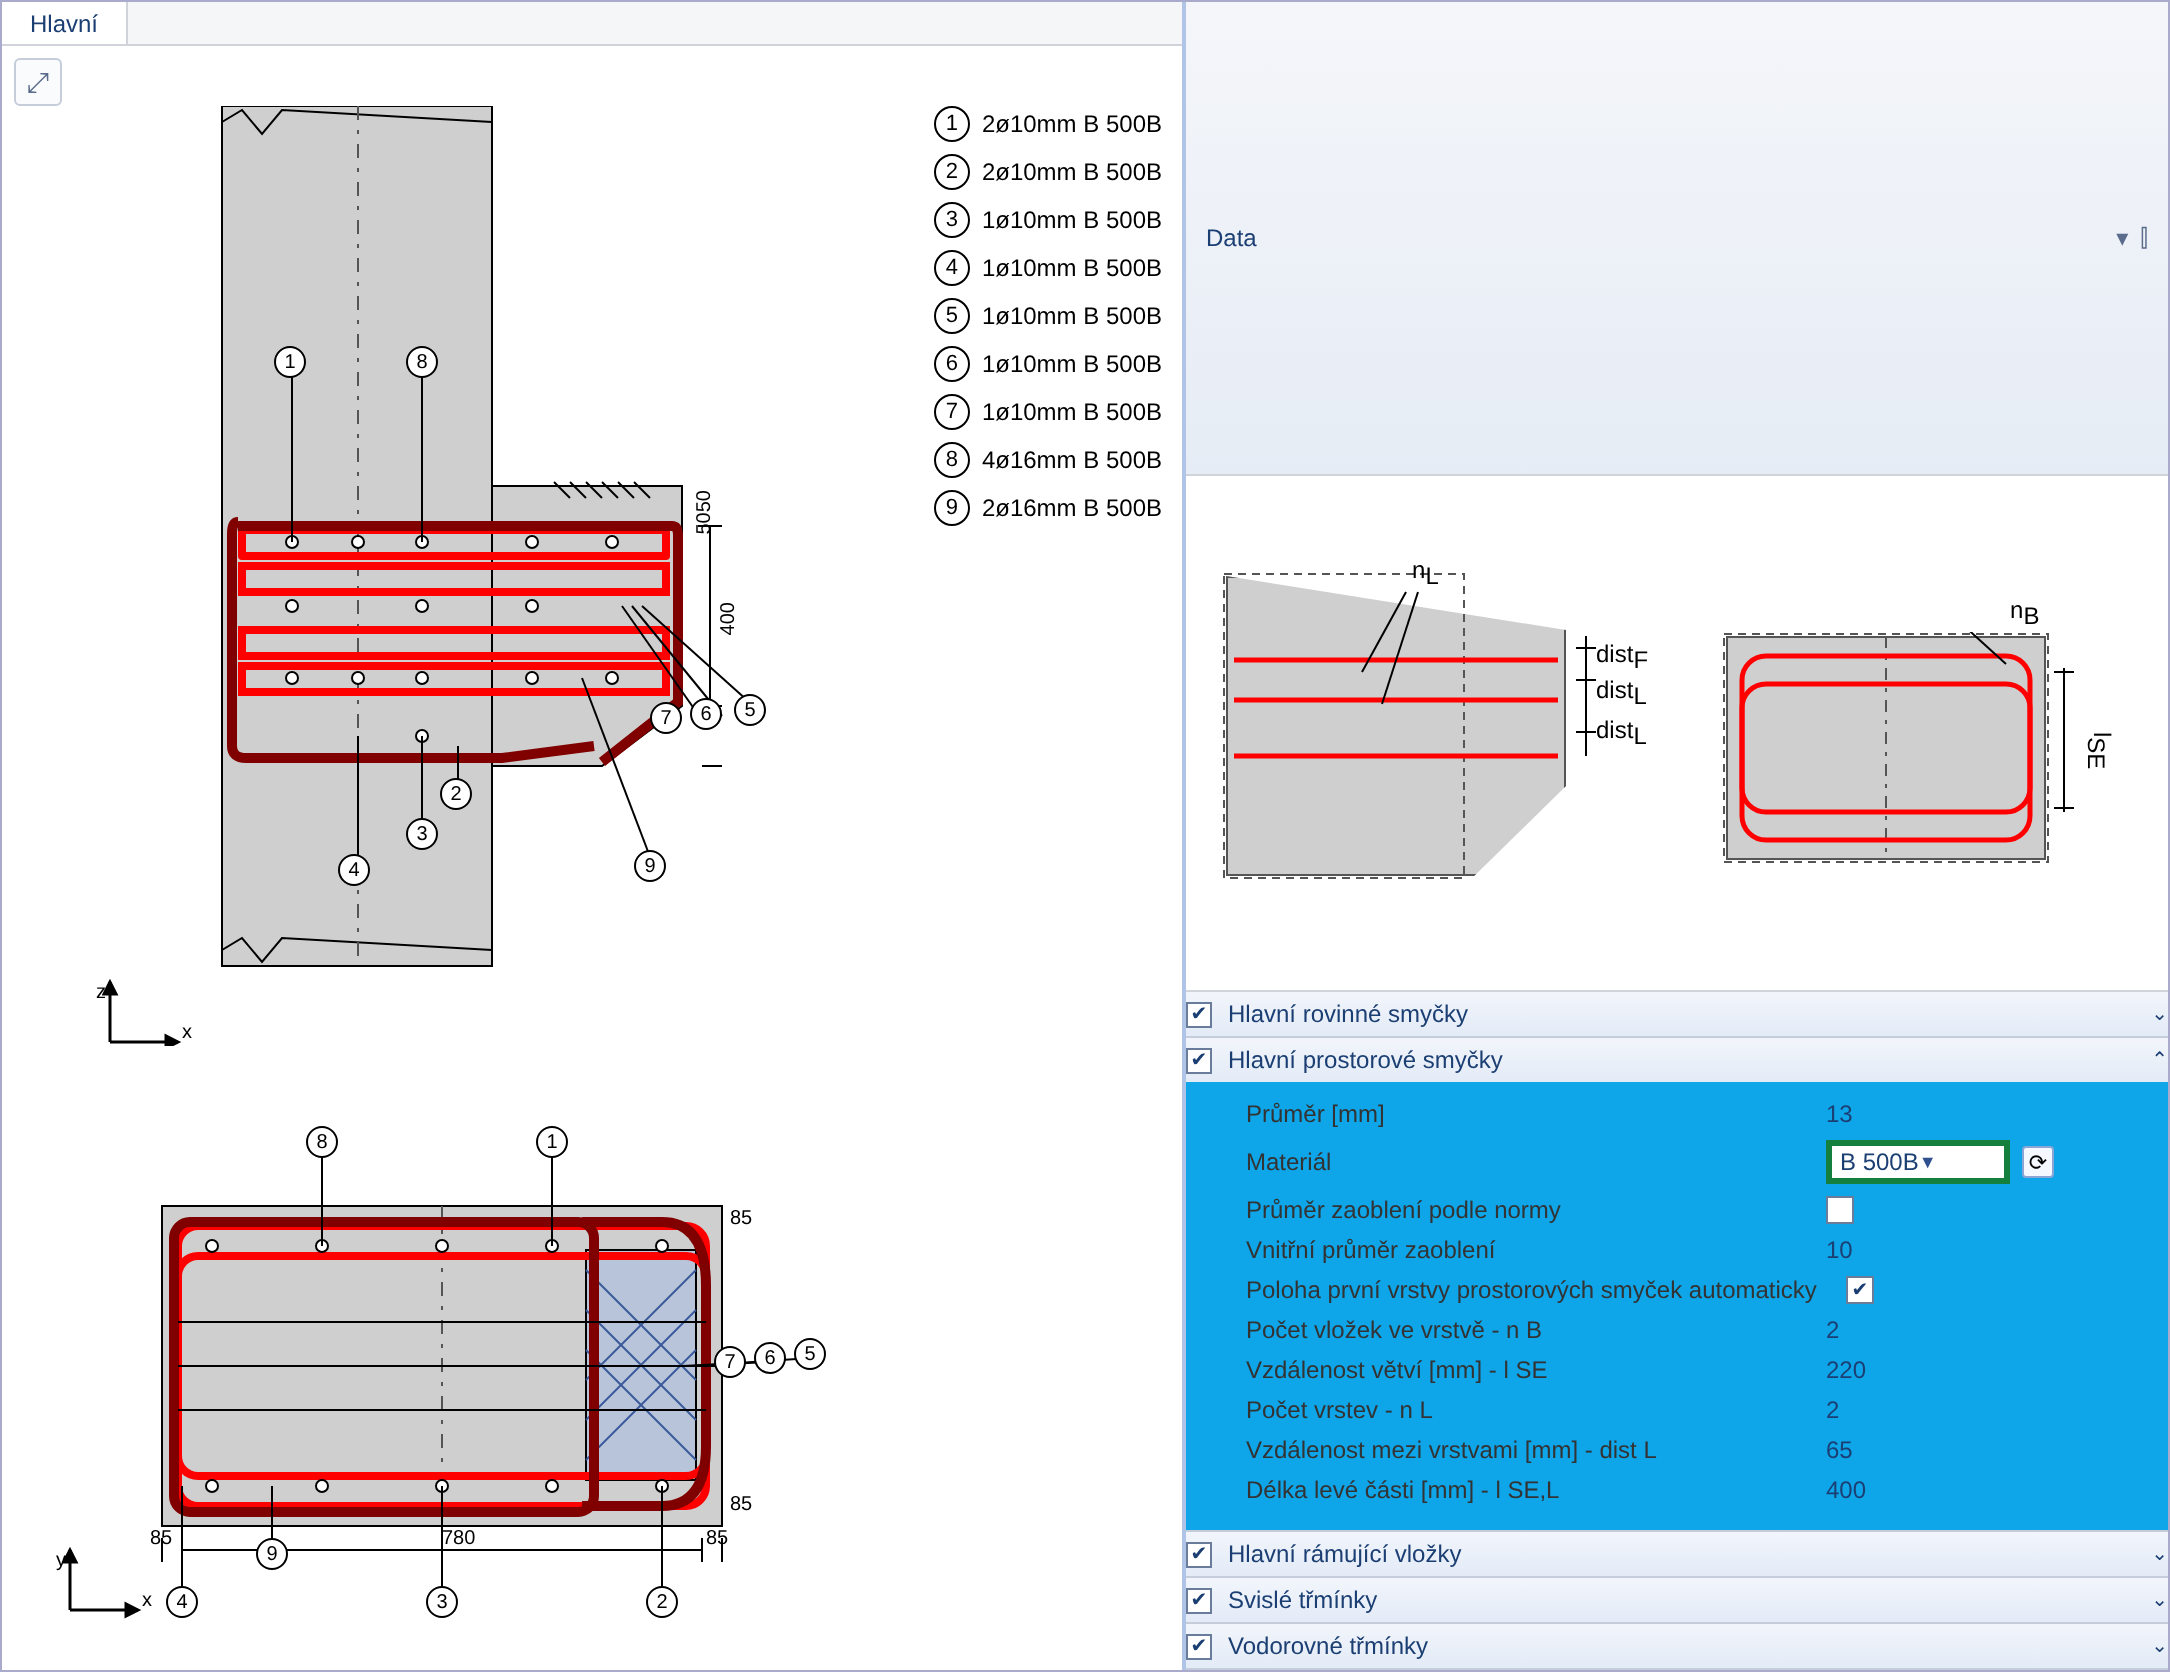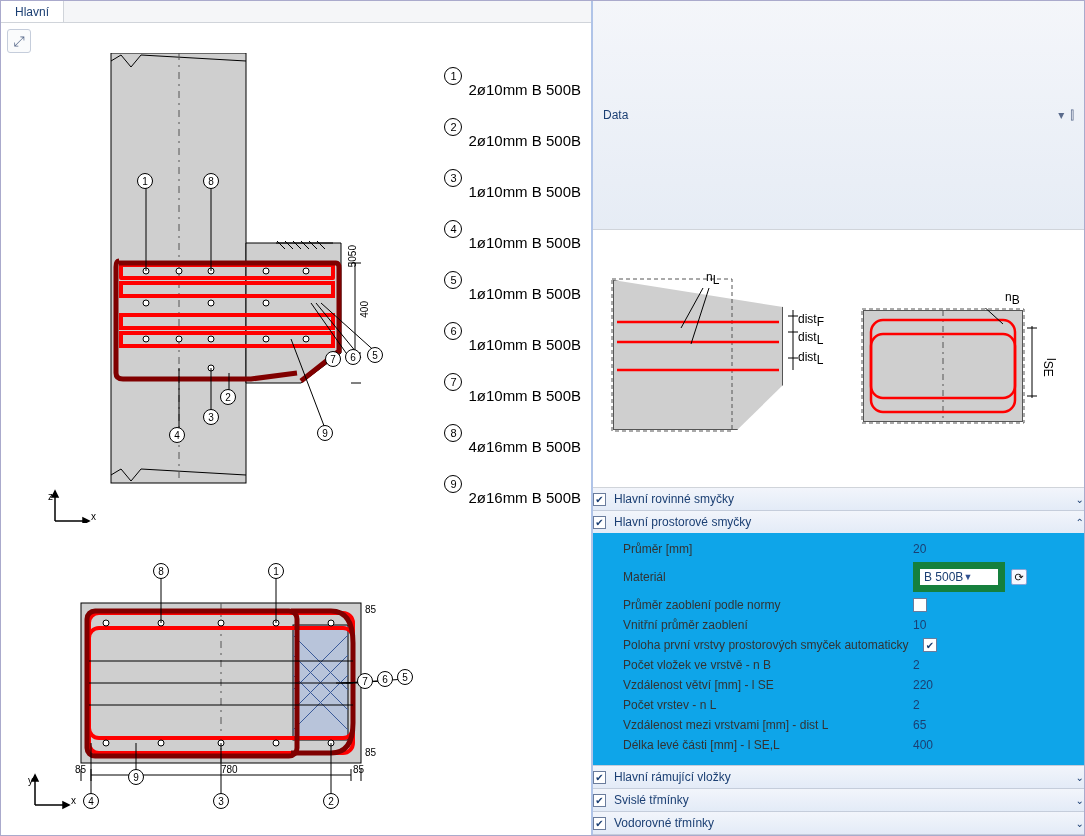--- a/index.html
+++ b/index.html
@@ -13,21 +13,21 @@
   .panel-title { flex: 1; padding: 14px 10px; color: #1b3f73; background: linear-gradient(#f4f6fa,#e6ecf5); display:flex; align-items:center; border-bottom: 1px solid #d0d4da;}
   .panel-title-right { justify-content: space-between; }
   .pin-group { display:flex; gap:6px; color:#5a6b8c;}
   .left-content { flex: 1; padding: 6px; position: relative; background:#fff;}
   .expand-btn { width: 24px; height: 24px; border: 1px solid #c5cddb; border-radius: 3px; display:flex; align-items:center; justify-content:center; background:#fafbfc; cursor:pointer;}
   .expand-icon::before { content:"⤢"; color:#5a6b8c; font-size:14px;}
   
   .legend { position:absolute; top:30px; right:10px; display:flex; flex-direction:column; gap:6px;}
   .legend-row { display:flex; align-items:center; gap:6px;}
   .circ { width:18px; height:18px; border:1.5px solid #000; border-radius:50%; display:flex; align-items:center; justify-content:center; font-size:11px; background:#fff;}
-  .legend-lbl { font-size:15px;margin-top:28px; }
+  .legend-lbl { font-size:12px; }
   
   .fig1 { position:absolute; top:30px; left:50px; width:380px; height:470px;}
   .fig2 { position:absolute; top:530px; left:30px; width:400px; height:260px;}
   .mini-callout { position:absolute; display:flex; align-items:center; gap:2px;}
   .mini-callout .circ { width:16px; height:16px; font-size:10px;}
   .dim-lbl { position:absolute; font-size:10px;}
   
   .right-content { display:flex; flex-direction:column; flex:1; }
   .diagram-top { height:258px; background:#fff; padding:10px; position:relative; border-bottom:1px solid #d0d4da;}
   .collapsible { border-bottom:1px solid #c5cddb; }
@@ -35,21 +35,21 @@
   .coll-header .left { display:flex; align-items:center; gap:8px;}
   .chk { width:13px; height:13px; border:1px solid #6a7c9c; background:#fff; display:inline-flex; align-items:center; justify-content:center; font-size:10px; color:#1b3f73;}
   .chk.on::before { content:"✔"; }
   .chev { font-size:10px; color:#1b3f73; }
   .coll-body { padding:6px 8px 10px 30px; background:#0ea5e9;}
   .prop-row { display:flex; align-items:center; padding:3px 0; }
   .prop-label { flex: 0 0 290px; color:#333; }
   .prop-val { color:#1b3f73; min-width:100px; }
   .prop-val.input { color:#1b3f73; }
   .combo { display:flex; align-items:center; gap:6px;}
-  .combo-box { border:7px solid #15803d; padding:1px 4px; width:92px; display:flex; align-items:center; color:#1b3f73; background:#fff; cursor:pointer;}
+  .combo-box { border:3px solid #15803d; padding:1px 4px; width:92px; display:flex; align-items:center; color:#1b3f73; background:#fff; cursor:pointer;}
   .combo-box .tri { font-size:9px; color:#305090;}
   .refresh { width:16px; height:16px; border:1px solid #8aa5d6; border-radius:2px; display:flex; align-items:center; justify-content:center; background:#f5f8ff; cursor:pointer; font-size:11px;}
   .chkbox-cell { width:14px; height:14px; border:1px solid #6a7c9c; background:#fff; display:inline-flex; align-items:center; justify-content:center; font-size:10px; color:#1b3f73;}
   .chkbox-cell.on::before { content:"✔"; }
   
   .dia-block { position:absolute; background:#cfcfcf; border:1px solid #555;}
   .dia-lbl { position:absolute; font-size:11px;}
 </style>
 </head>
 <body>
@@ -381,21 +381,21 @@
       <div class="coll-header">
         <span class="left">
             <span class="chk on"></span>
             <span>Hlavní prostorové smyčky</span>
           </span>
         <span class="chev">⌃</span>
       </div>
       <div class="coll-body">
         <div class="prop-row">
           <span class="prop-label">Průměr [mm]</span>
-          <span class="prop-val input">20</span>
+          <span class="prop-val input">13</span>
         </div>
         <div class="prop-row">
           <span class="prop-label">Materiál</span>
           <span class="combo">
             <span class="combo-box">
                 <span>B 500B</span>
                 <span class="tri">▼</span>
               </span>
             <span class="refresh">⟳</span>
           </span>

